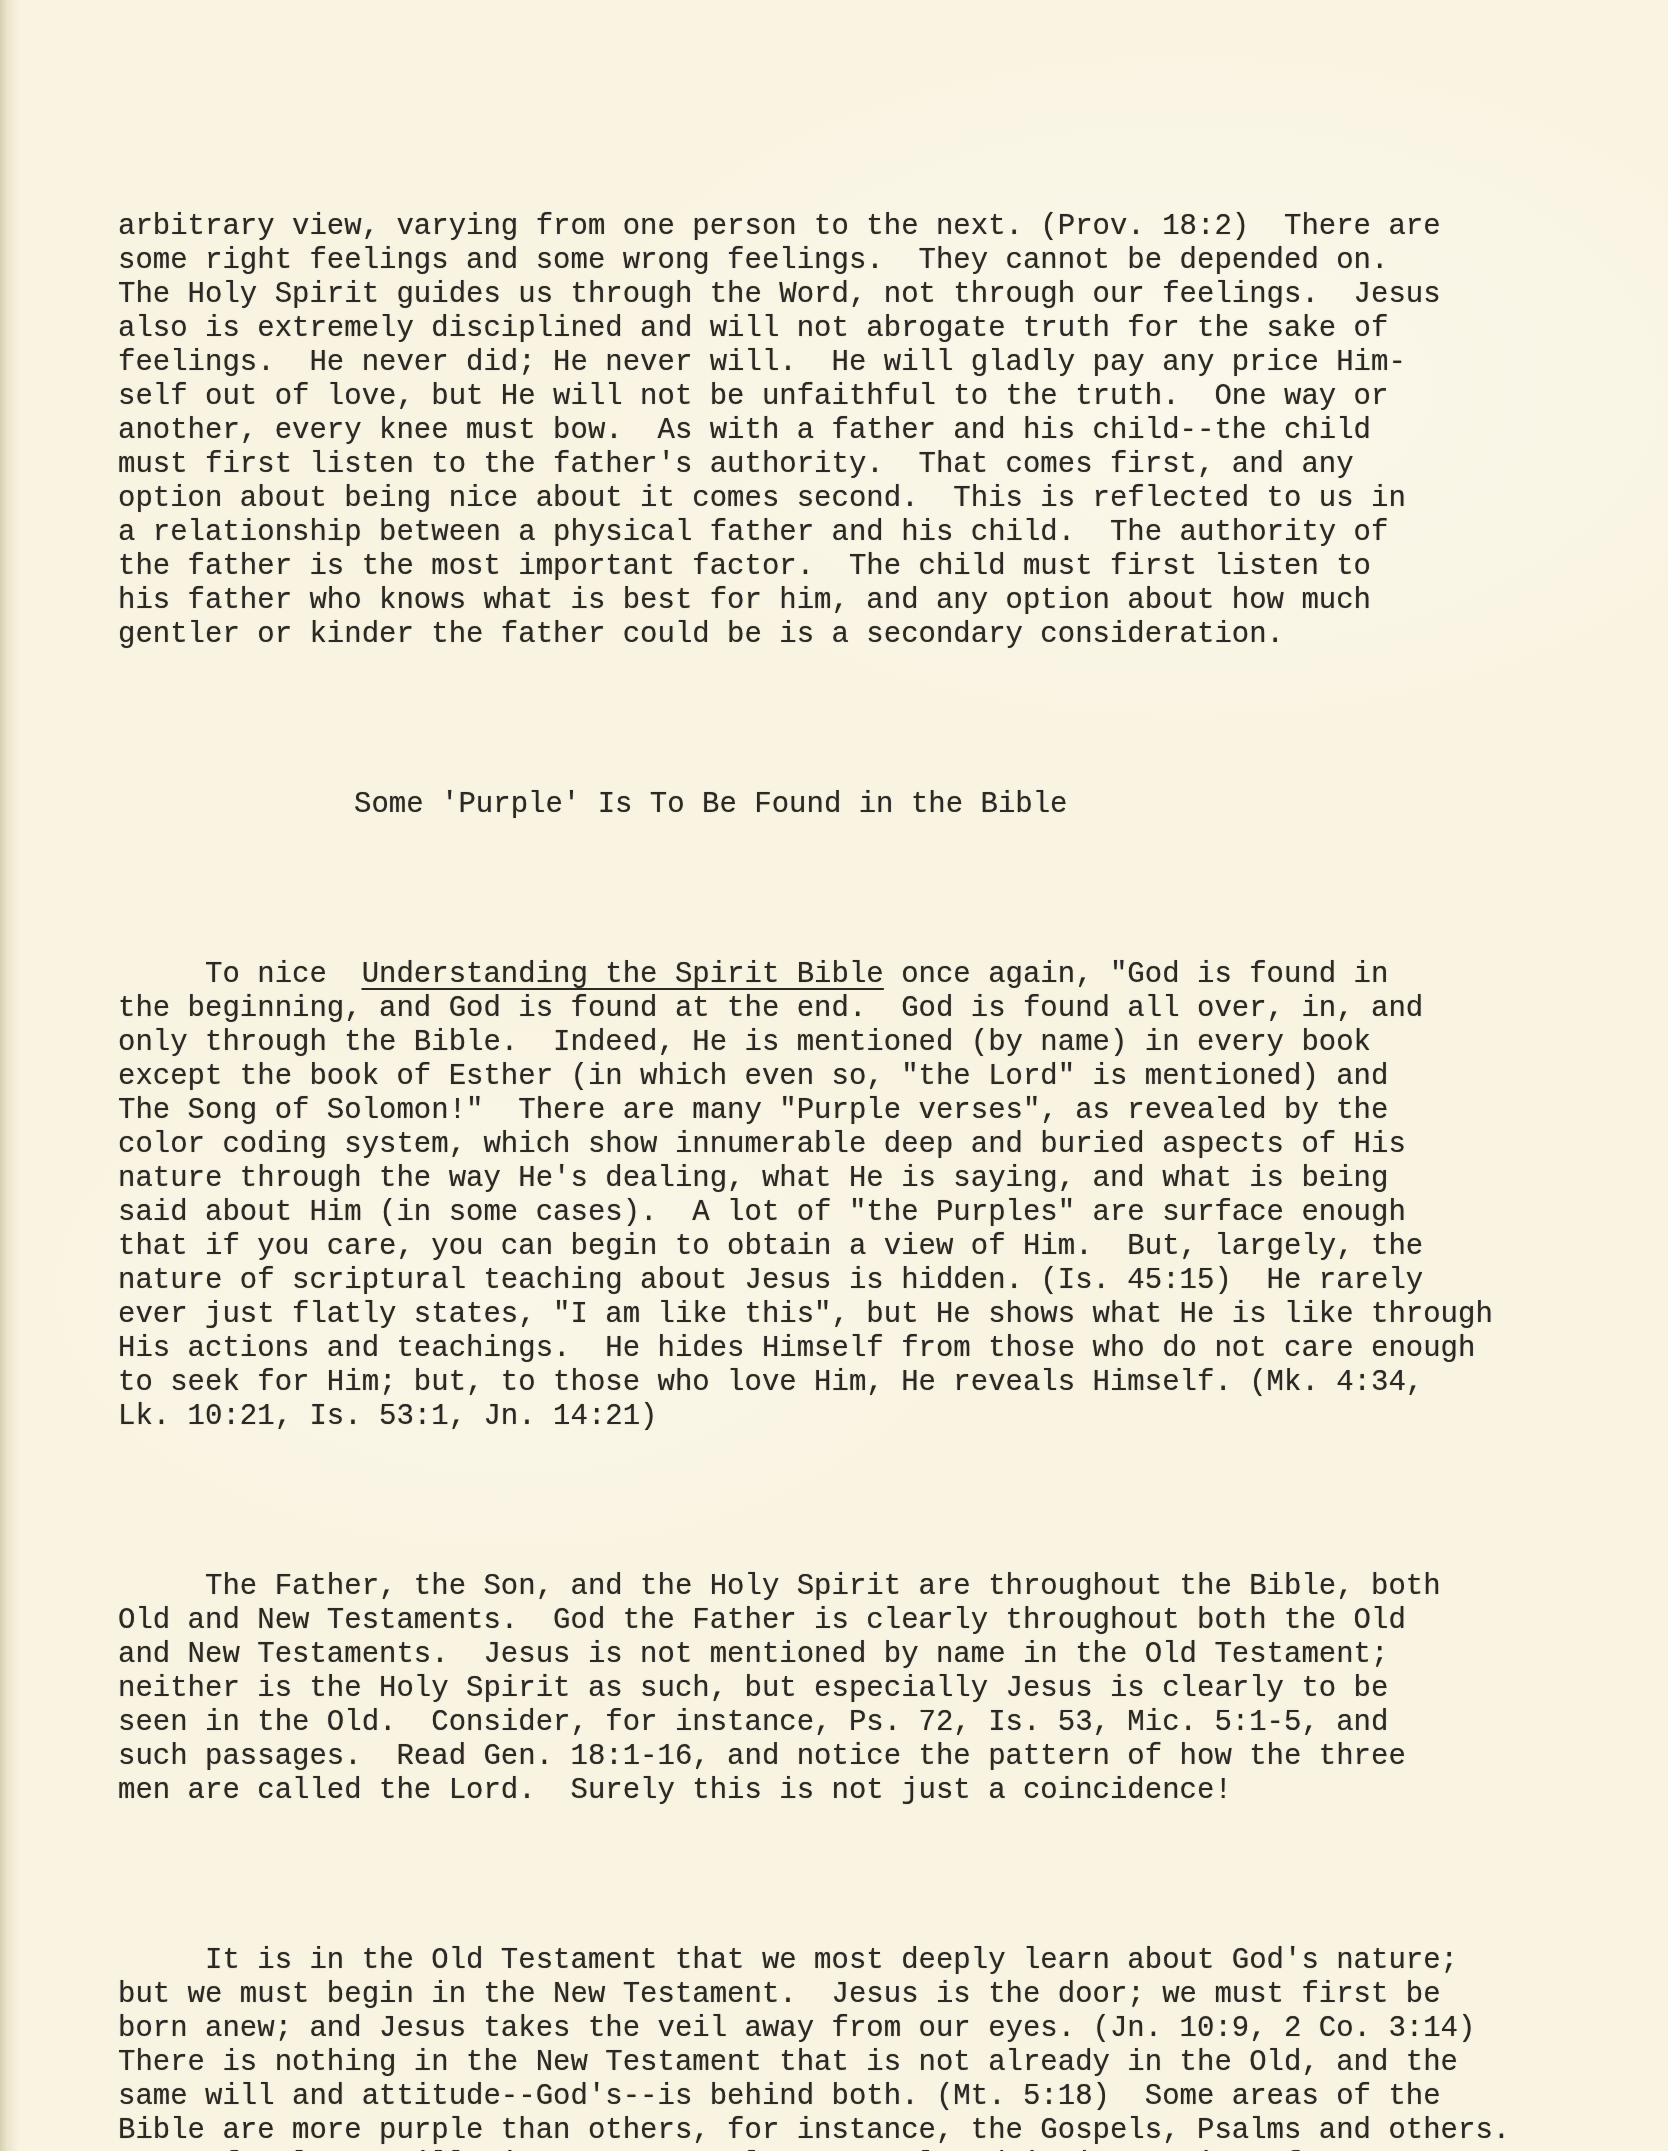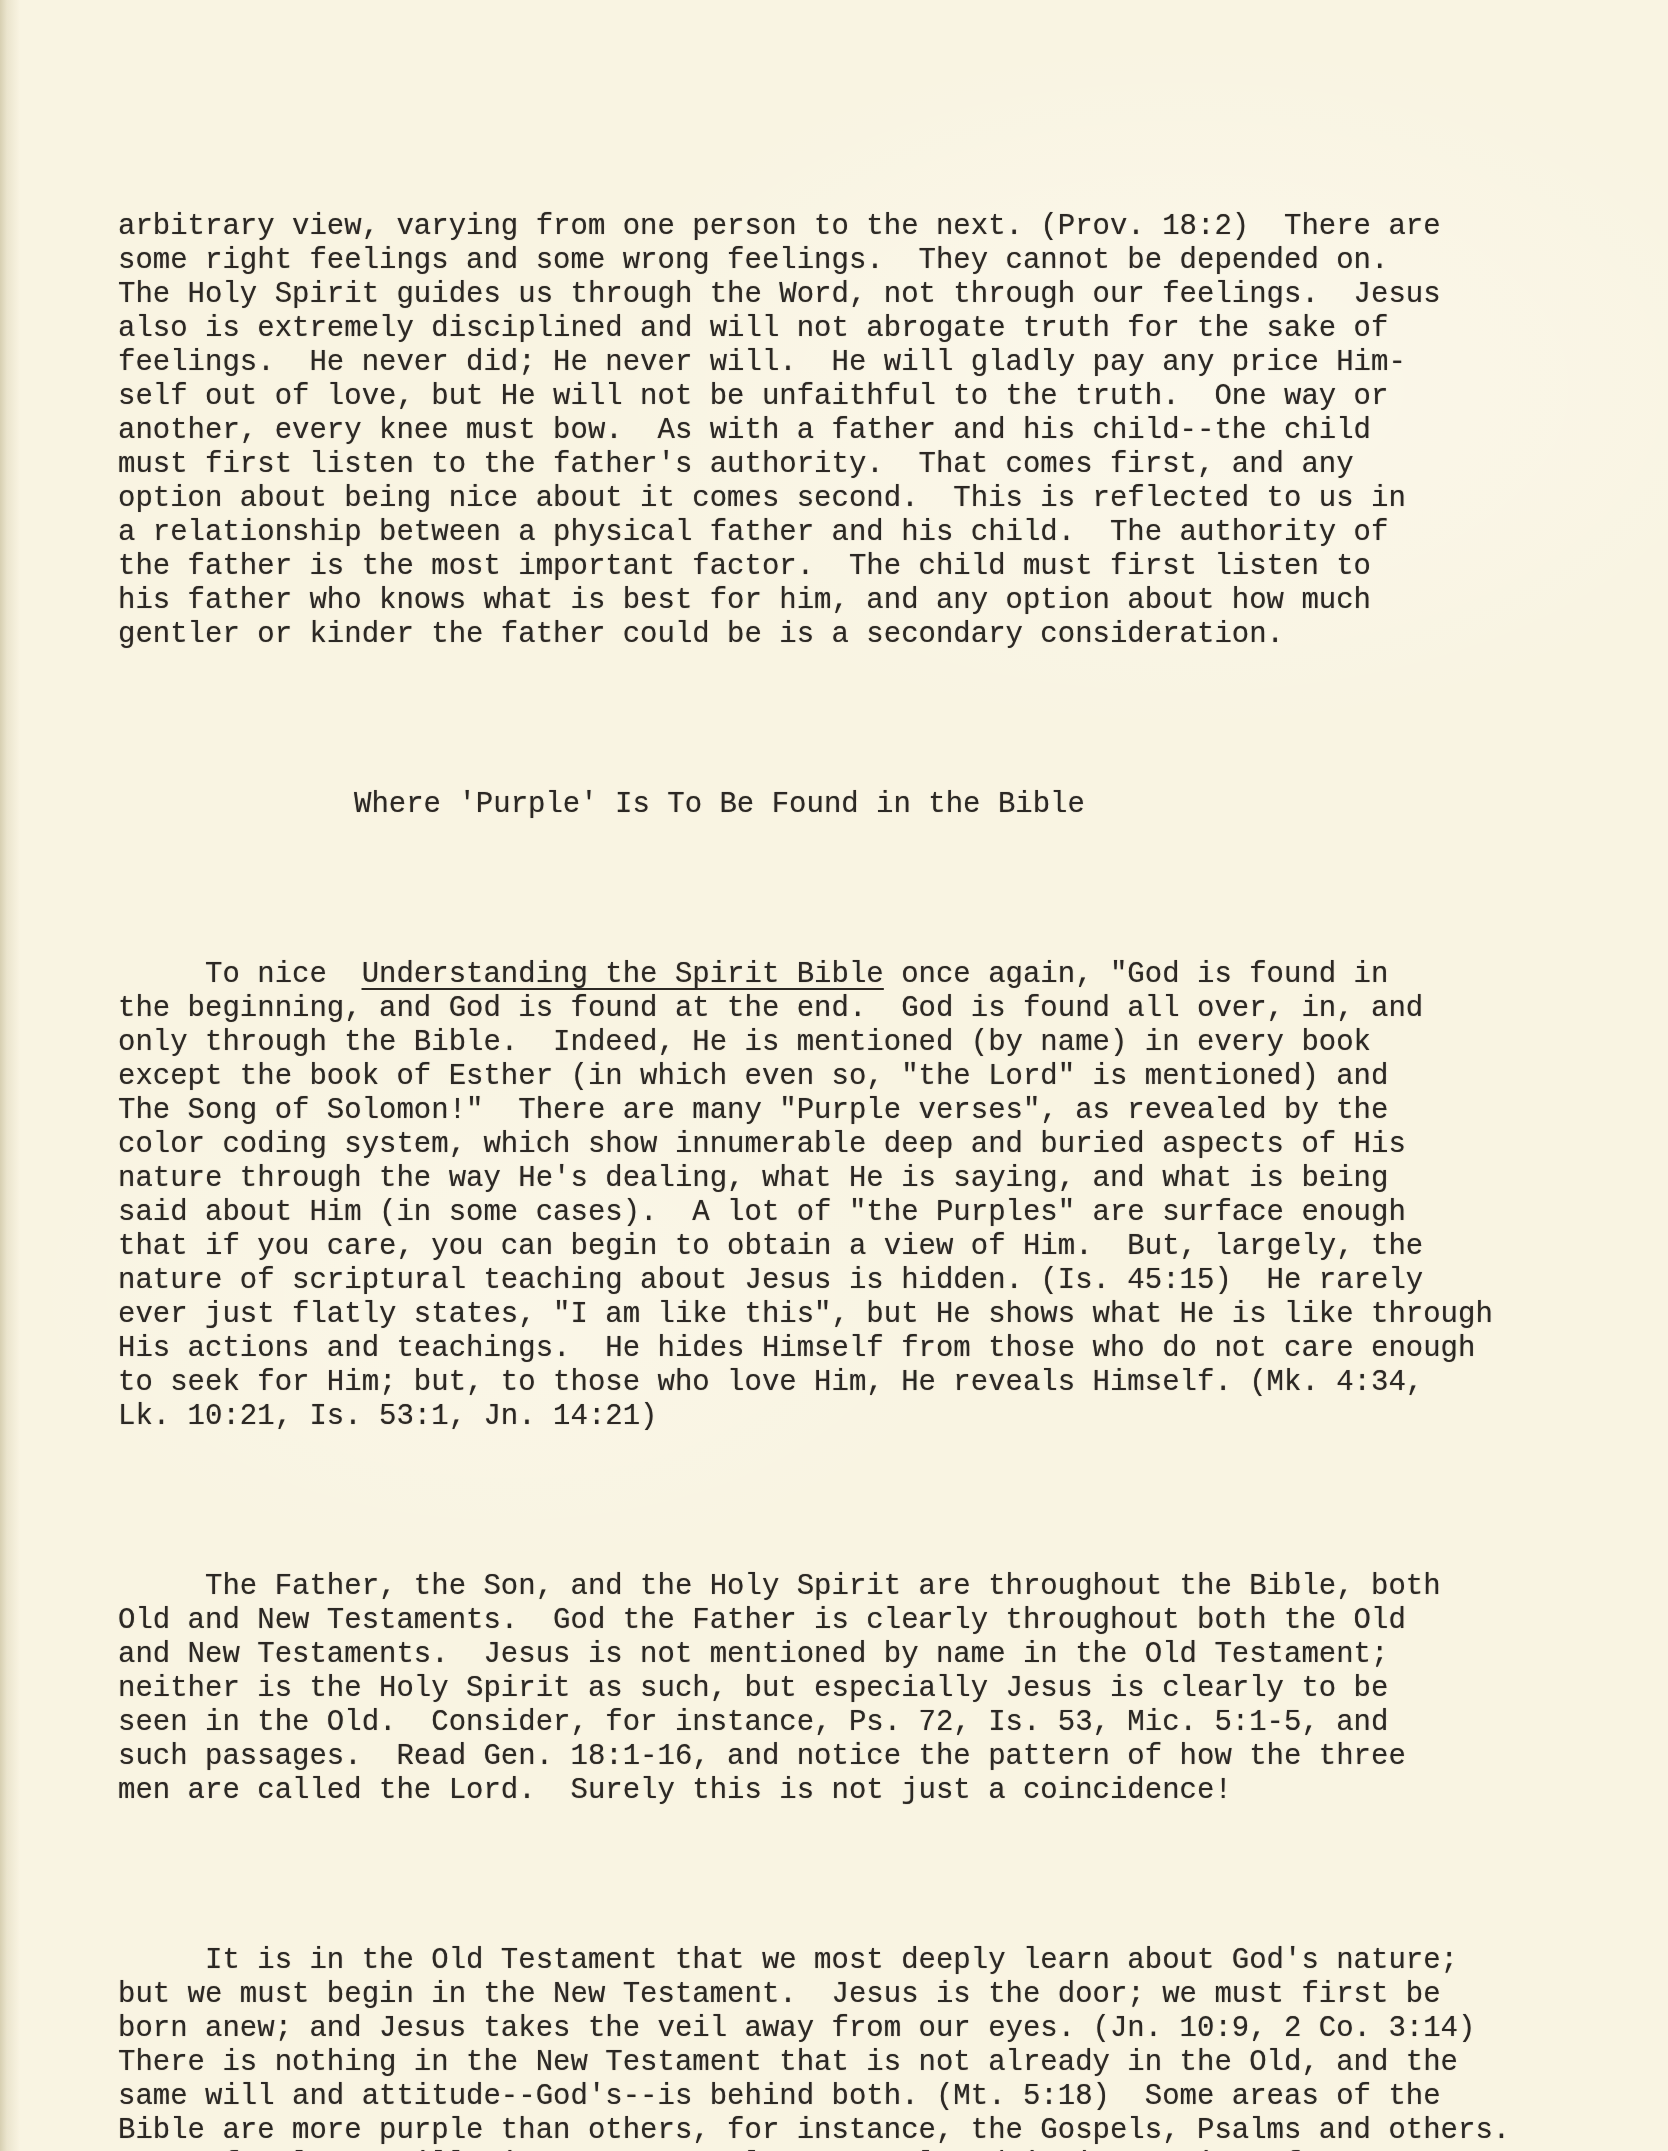--- a/index.html
+++ b/index.html
@@ -79,21 +79,21 @@
 feelings.  He never did; He never will.  He will gladly pay any price Him-
 self out of love, but He will not be unfaithful to the truth.  One way or
 another, every knee must bow.  As with a father and his child--the child
 must first listen to the father's authority.  That comes first, and any
 option about being nice about it comes second.  This is reflected to us in
 a relationship between a physical father and his child.  The authority of
 the father is the most important factor.  The child must first listen to
 his father who knows what is best for him, and any option about how much
 gentler or kinder the father could be is a secondary consideration.</div>
 
-    <div class="heading">Where 'Purple' Is To Be Found in the Bible</div>
+    <div class="heading">Some 'Purple' Is To Be Found in the Bible</div>
 
     <div class="para"><span class="line"><span>     To nice  </span><span class="underlined">Understanding the Spirit Bible</span><span> once again, "God is found in</span></span><span class="line">the beginning, and God is found at the end.  God is found all over, in, and
 only through the Bible.  Indeed, He is mentioned (by name) in every book
 except the book of Esther (in which even so, "the Lord" is mentioned) and
 The Song of Solomon!"  There are many "Purple verses", as revealed by the
 color coding system, which show innumerable deep and buried aspects of His
 nature through the way He's dealing, what He is saying, and what is being
 said about Him (in some cases).  A lot of "the Purples" are surface enough
 that if you care, you can begin to obtain a view of Him.  But, largely, the
 nature of scriptural teaching about Jesus is hidden. (Is. 45:15)  He rarely

